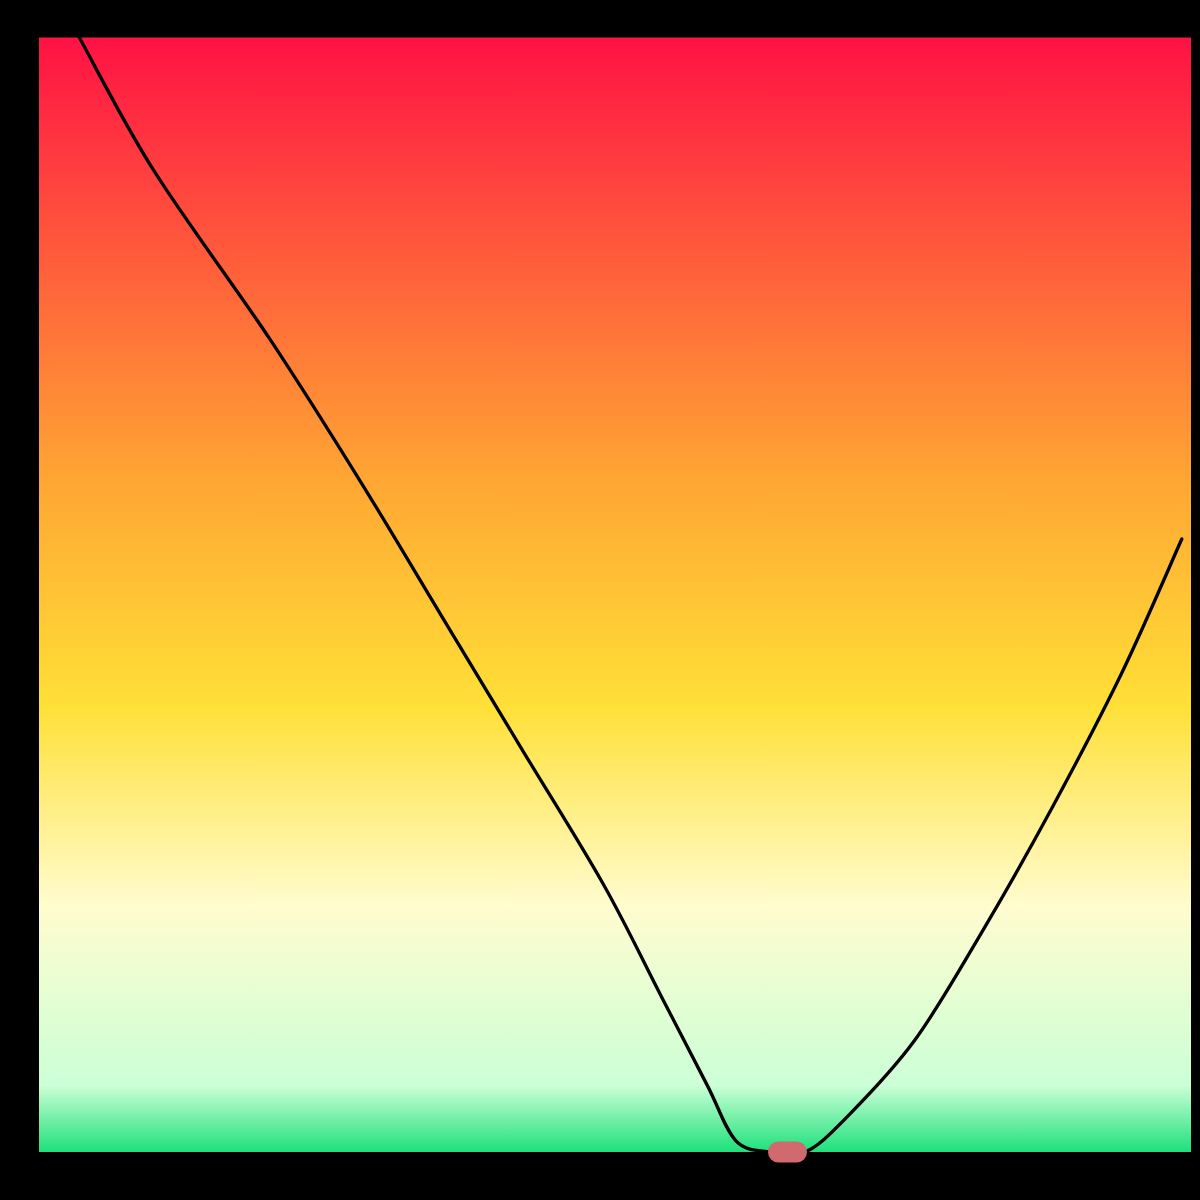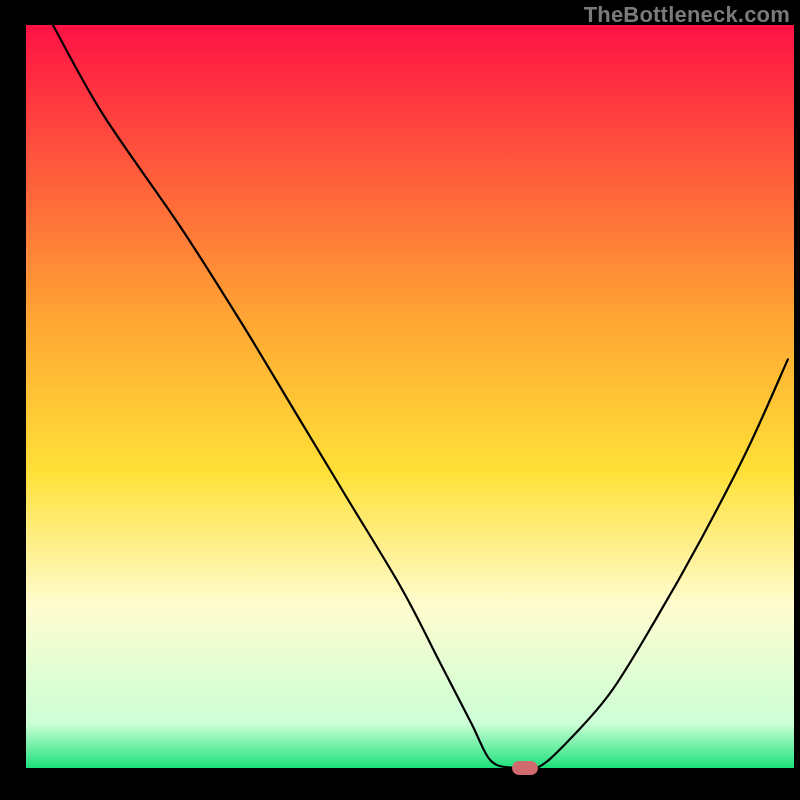--- a/index.html
+++ b/index.html
@@ -36,21 +36,20 @@
     position: absolute;
     z-index: 5;
     background: #d16a6f;
     border-radius: 999px;
   }
 </style>
 </head>
 <body>
 <div class="wrap">
 
-<div class="watermark">TheBottleneck.com</div>
 
 <svg id="plot" width="800" height="800" viewBox="0 0 800 800">
   <defs>
     <linearGradient id="bg-grad" x1="0" y1="0" x2="0" y2="1">
           <stop offset="0%" stop-color="#ff1244"></stop>
           <stop offset="40%" stop-color="#ffa733"></stop>
           <stop offset="60%" stop-color="#ffe037"></stop>
           <stop offset="78%" stop-color="#fffccf"></stop>
           <stop offset="94%" stop-color="#ccffd6"></stop>
           <stop offset="100%" stop-color="#1de07b"></stop>

